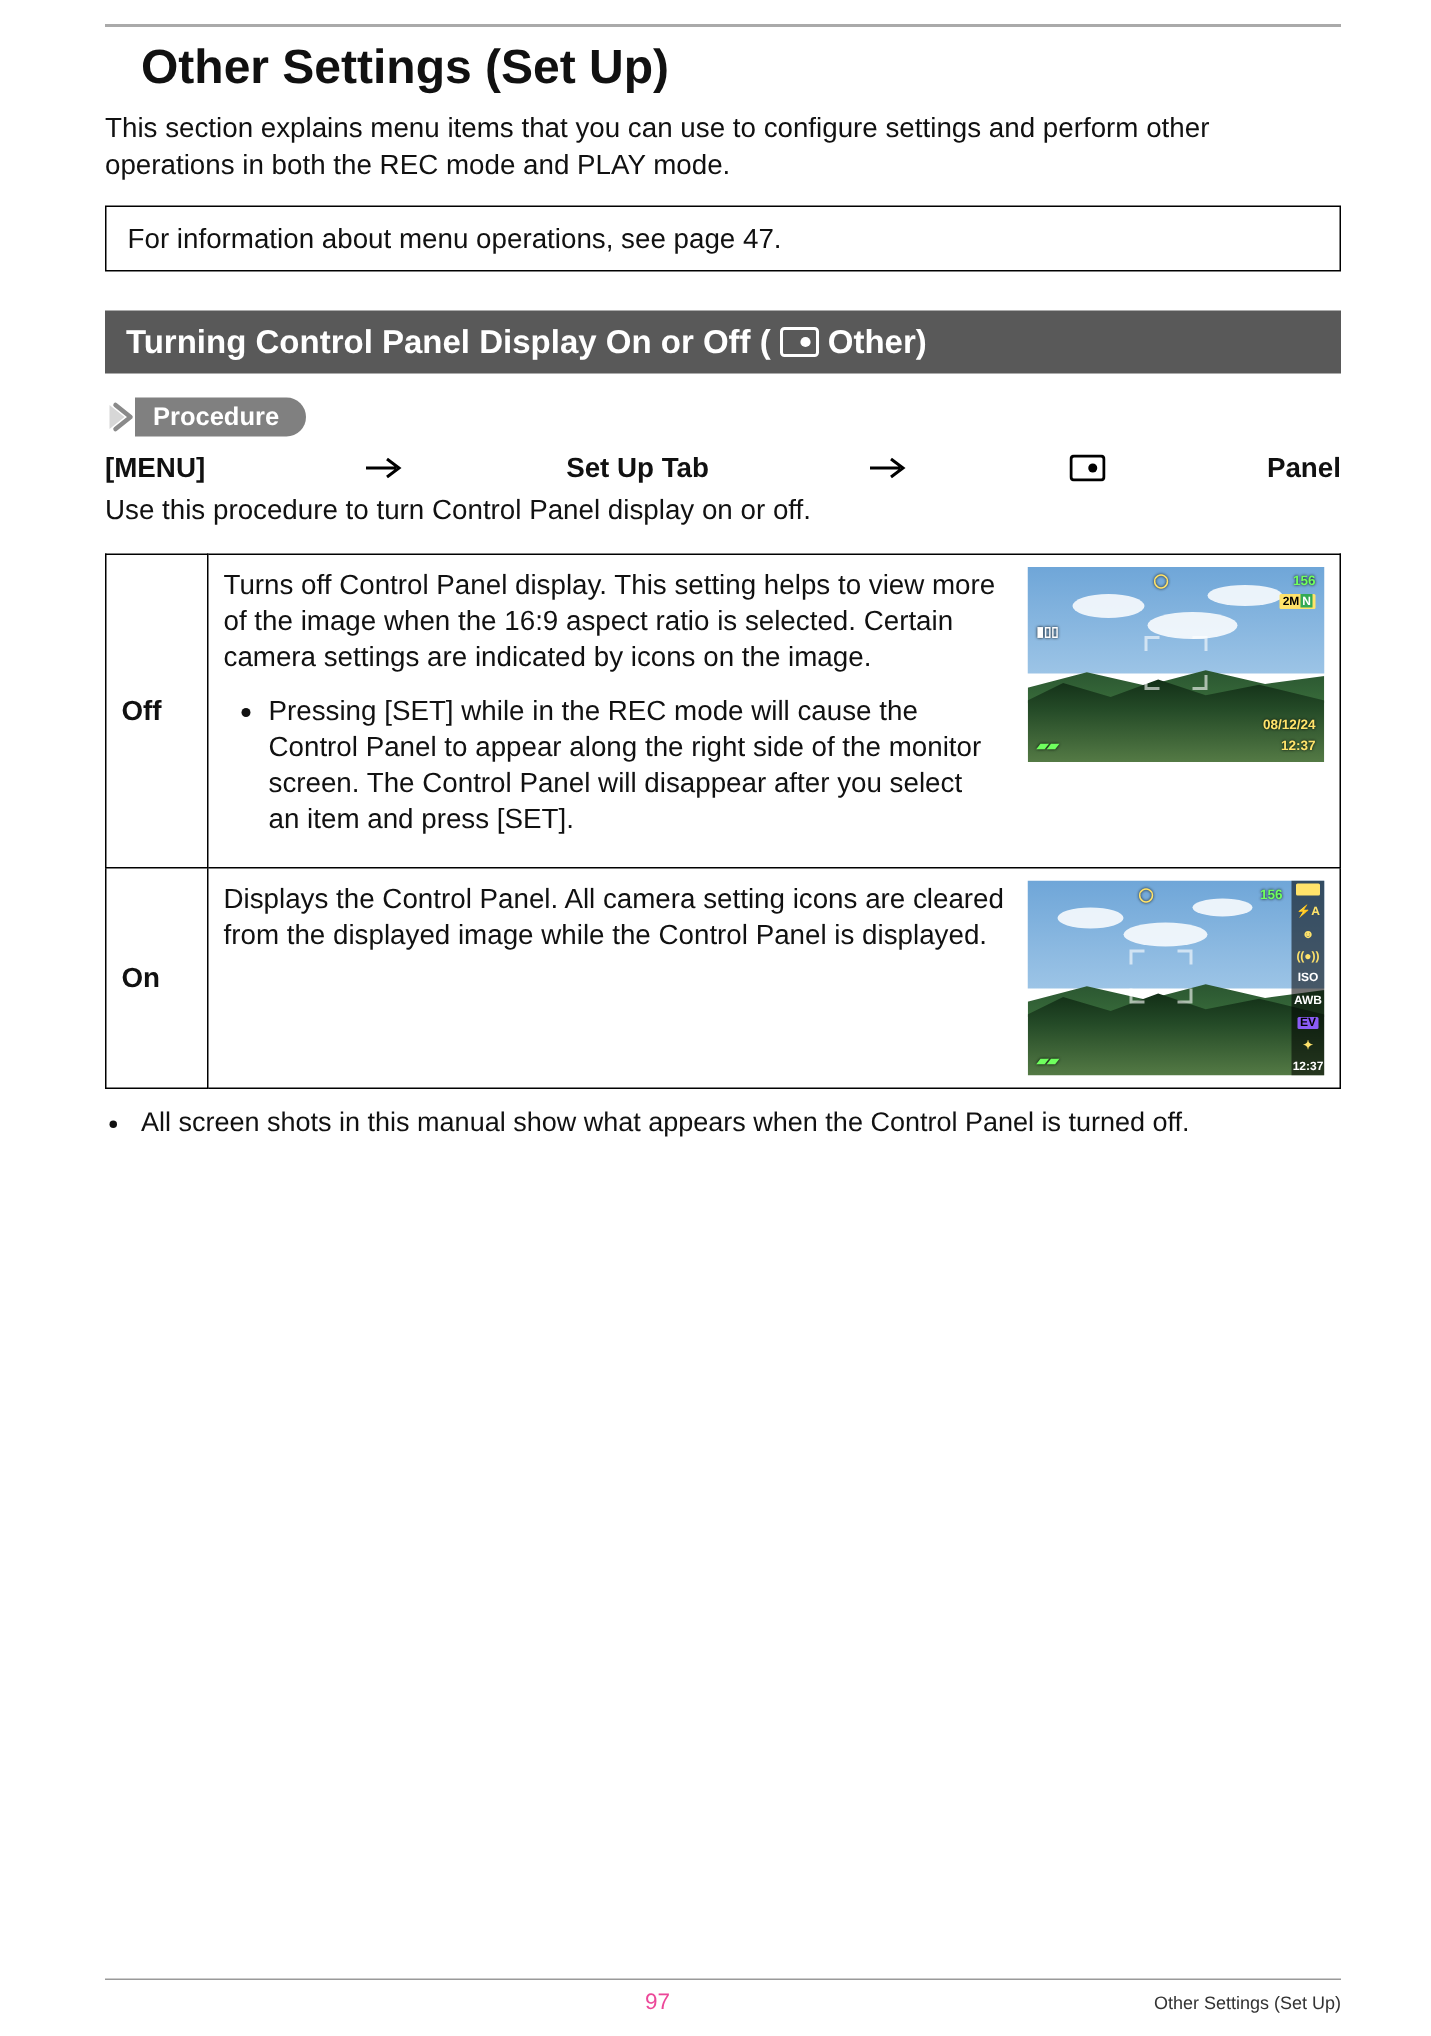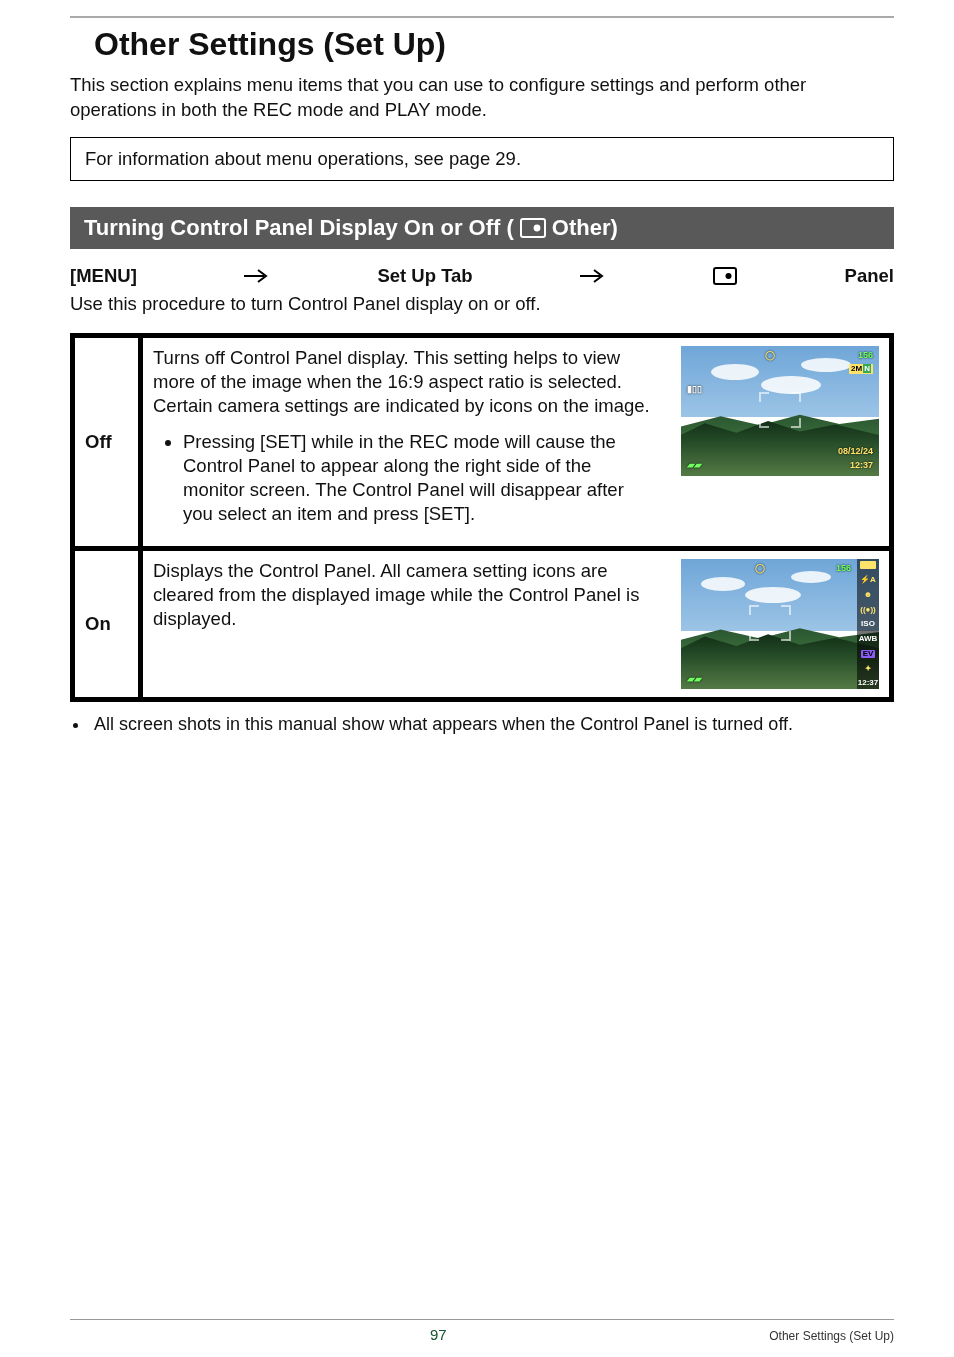--- a/index.html
+++ b/index.html
@@ -96,21 +96,21 @@
   .desc {
     font-size: 18.5px;
     margin: 0 0 18px 0;
   }
   table.opts {
     border-collapse: collapse;
     width: 100%;
     table-layout: fixed;
   }
   table.opts td {
-    border: 5px solid #000000;
+    border: 1px solid #000000;
     padding: 8px 10px;
     vertical-align: middle;
     font-size: 18.5px;
     line-height: 1.3;
   }
   table.opts td.label {
     width: 68px;
     font-weight: bold;
     text-align: left;
   }
@@ -222,51 +222,60 @@
     margin-bottom: 6px;
   }
   .footer-row {
     display: flex;
     align-items: baseline;
   }
   .footer-pg {
     flex: 0 0 auto;
     margin-left: 360px;
     font-size: 15px;
-    color: #14532d;
+    color: #ec4899;
   }
   .footer-sec {
     margin-left: auto;
     font-size: 12px;
     color: #333;
   }
 </style>
 </head>
 <body>
 
 <div class="page">
   <div class="rule-top"></div>
 
   <h1 class="title">Other Settings (Set Up)</h1>
 
   <p class="intro">This section explains menu items that you can use to configure settings and perform other operations in both the REC mode and PLAY mode.</p>
 
-  <div class="info-box">For information about menu operations, see page 29.</div>
+  <div class="info-box">For information about menu operations, see page 47.</div>
 
   <div class="section-bar">
     <span>Turning Control Panel Display On or Off (</span>
     <span class="panel-icon-w">
       <svg width="26" height="20" viewBox="0 0 26 20" aria-hidden="true">
         <rect x="1" y="1" width="24" height="18" rx="2" fill="none" stroke="#fff" stroke-width="2"></rect>
         <circle cx="17" cy="10" r="3.4" fill="#fff"></circle>
       </svg>
     </span>
     <span> Other)</span>
   </div>
 
+  <div class="procedure-row">
+    <span class="proc-tick">
+      <svg width="22" height="22" viewBox="0 0 22 22">
+        <path d="M3 3 L13 11 L3 19 Z" fill="#d7d7d7"></path>
+        <path d="M7 3 L17 11 L7 19" fill="none" stroke="#8a8a8a" stroke-width="3" stroke-linecap="round" stroke-linejoin="round"></path>
+      </svg>
+    </span>
+    <span class="proc-badge">Procedure</span>
+  </div>
 
   <div class="breadcrumb">
     <span>[MENU]</span>
     <span class="arrow">
       <svg width="26" height="14" viewBox="0 0 26 14">
           <path d="M0 7 H20 M14 1 L22 7 L14 13" fill="none" stroke="#000" stroke-width="2"></path>
         </svg>
     </span>
     <span>Set Up Tab</span>
     <span class="arrow">

